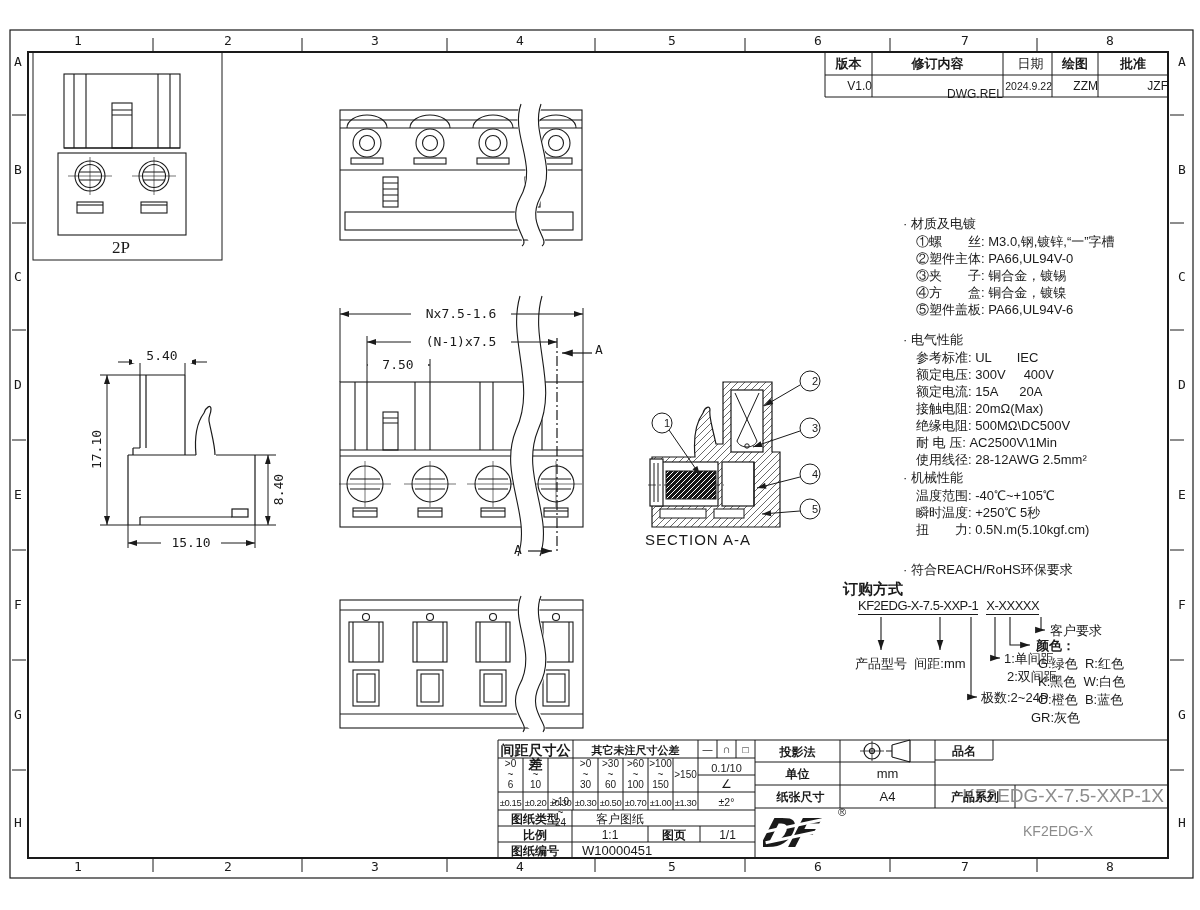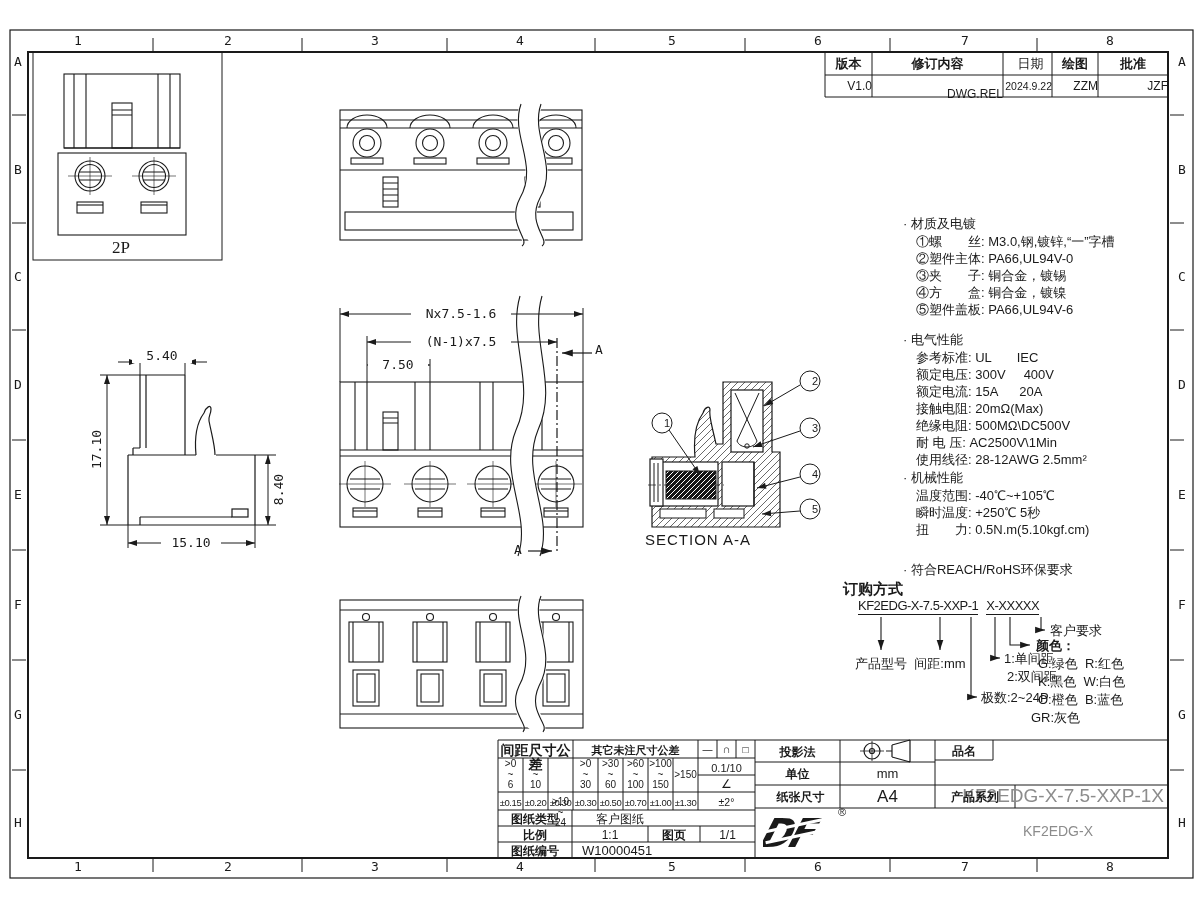--- a/index.html
+++ b/index.html
@@ -395,21 +395,21 @@
 <div class="abs tbl" style="left:498px;top:828px;width:74px;font-weight:600">比例</div>
 <div class="abs tbl mono" style="left:572px;top:828px;width:76px">1:1</div>
 <div class="abs tbl" style="left:648px;top:828px;width:52px;font-weight:600">图页</div>
 <div class="abs tbl mono" style="left:700px;top:828px;width:55px">1/1</div>
 <div class="abs tbl" style="left:498px;top:844px;width:74px;font-weight:600">图纸编号</div>
 <div class="abs mono" style="left:582px;top:843px;font-size:13px">W10000451</div>
 <div class="abs tbl" style="left:755px;top:745px;width:85px;font-weight:600">投影法</div>
 <div class="abs tbl" style="left:755px;top:767px;width:85px;font-weight:600">单位</div>
 <div class="abs tbl mono" style="left:840px;top:767px;width:95px;font-size:13px">mm</div>
 <div class="abs tbl" style="left:755px;top:790px;width:91px;font-weight:600">纸张尺寸</div>
-<div class="abs tbl mono" style="left:840px;top:790px;width:95px;font-size:17px">A4</div>
+<div class="abs tbl mono" style="left:840px;top:790px;width:95px;font-size:13px">A4</div>
 <div class="abs tbl" style="left:936px;top:744px;width:56px;font-weight:600">品名</div>
 <div class="abs ctr mono gray" style="left:942px;top:750px;width:222px;font-size:19px">KF2EDG-X-7.5-XXP-1X</div>
 <div class="abs tbl" style="left:935px;top:790px;width:80px;font-weight:600">产品系列</div>
 <div class="abs mono gray" style="left:1023px;top:789px;font-size:14px">KF2EDG-X</div>
 
 <div class="abs" style="left:763px;top:810px;width:70px;height:42px;overflow:hidden;">
   <span class="logo-t">DF</span>
   <i class="stripe" style="top:14px"></i>
   <i class="stripe" style="top:25px"></i>
 </div>

